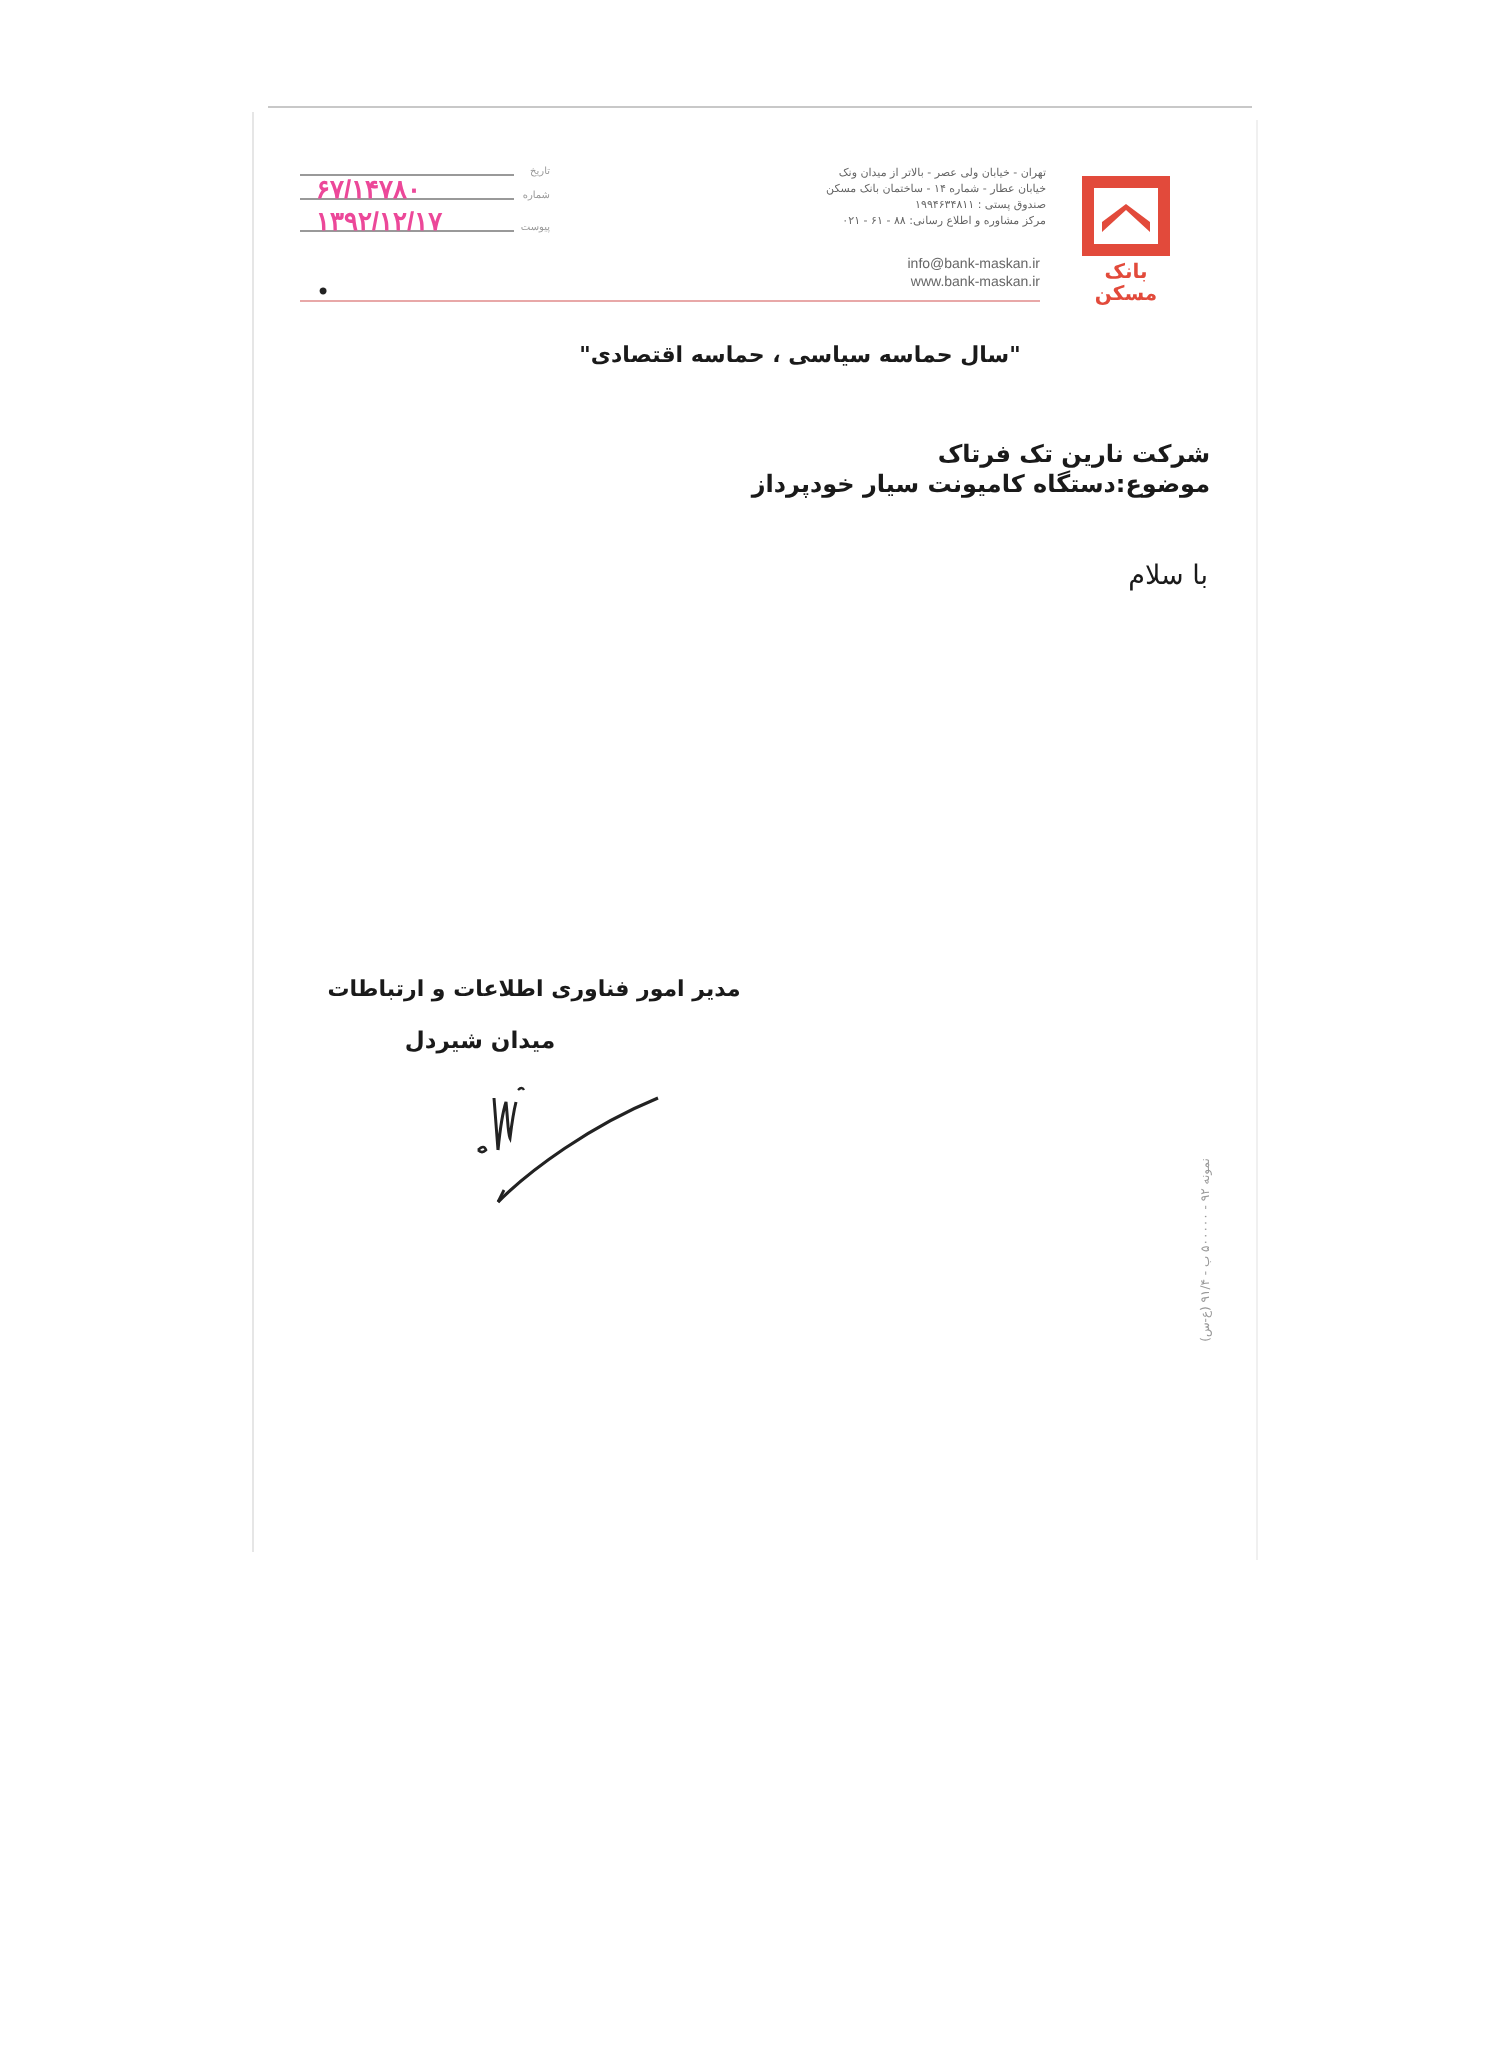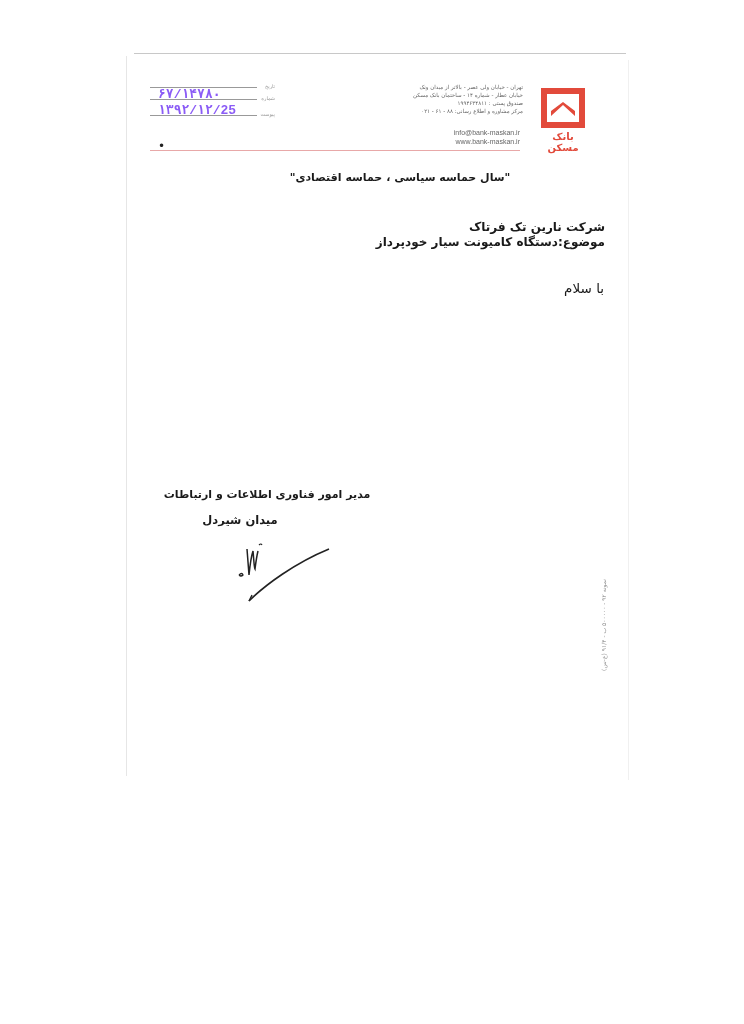--- a/index.html
+++ b/index.html
@@ -18,21 +18,21 @@
     .logo-chev { position: absolute; left: 4px; top: 8px; width: 24px; height: 14px; }
     .logo-name { left: 536px; top: 131px; width: 54px; font-size: 10px; color: #e24a3b; font-weight: bold; text-align: center; direction: rtl; }
 
     .addr { left: 405px; top: 83px; width: 118px; font-size: 5.5px; line-height: 8px; color: #666; direction: rtl; text-align: right; }
     .addr div { white-space: nowrap; }
     .web { left: 440px; top: 128px; width: 80px; font-size: 7px; line-height: 9px; color: #666; text-align: right; font-family: "Liberation Sans", sans-serif; }
 
     .meta-row { left: 150px; width: 125px; height: 14px; }
     .meta-line { position: absolute; left: 0; right: 18px; bottom: 2px; height: 1px; background: #999; }
     .meta-label { position: absolute; right: 0; bottom: 1px; font-size: 5px; color: #999; direction: rtl; }
-    .meta-val { position: absolute; left: 8px; bottom: 0px; font-size: 13px; font-weight: bold; color: #8b5cf6; letter-spacing: 1px; direction: rtl; font-family: Liberation Mono, monospace; }
+    .meta-val { position: absolute; left: 8px; bottom: 0px; font-size: 13px; font-weight: bold; color: #ec4899; letter-spacing: 1px; direction: rtl; font-family: Liberation Sans, sans-serif; }
     .dot-mark { left: 158px; top: 139px; font-size: 12px; color: #222; }
 
     .red-rule { left: 150px; top: 150px; width: 370px; height: 1px; background: #e8a8a8; }
 
     .slogan { left: 280px; top: 171px; width: 240px; font-size: 11px; font-weight: bold; text-align: center; direction: rtl; }
     .addressee { left: 380px; top: 220px; width: 225px; font-size: 12px; font-weight: bold; }
     .subject { left: 360px; top: 235px; width: 245px; font-size: 12px; font-weight: bold; }
 
     .body-text { left: 138px; top: 276px; width: 466px; font-size: 13.5px; line-height: 25.5px; direction: rtl; text-align: justify; text-align-last: right; }
     .body-text p { margin: 0; }
@@ -78,21 +78,21 @@
   <span class="meta-val"></span>
   <span class="meta-label">تاریخ</span>
 </div>
 <div class="abs meta-row" style="top:88px;">
   <div class="meta-line"></div>
   <span class="meta-val">۶۷/۱۴۷۸۰</span>
   <span class="meta-label">شماره</span>
 </div>
 <div class="abs meta-row" style="top:104px;">
   <div class="meta-line"></div>
-  <span class="meta-val">۱۳۹۲/۱۲/25</span>
+  <span class="meta-val">۱۳۹۲/۱۲/۱۷</span>
   <span class="meta-label">پیوست</span>
 </div>
 <div class="abs dot-mark">•</div>
 
 <div class="abs red-rule"></div>
 
 <div class="abs slogan">"سال حماسه سیاسی ، حماسه اقتصادی"</div>
 
 <div class="abs addressee rtl">شرکت نارین تک فرتاک</div>
 <div class="abs subject rtl">موضوع:دستگاه کامیونت سیار خودپرداز</div>

